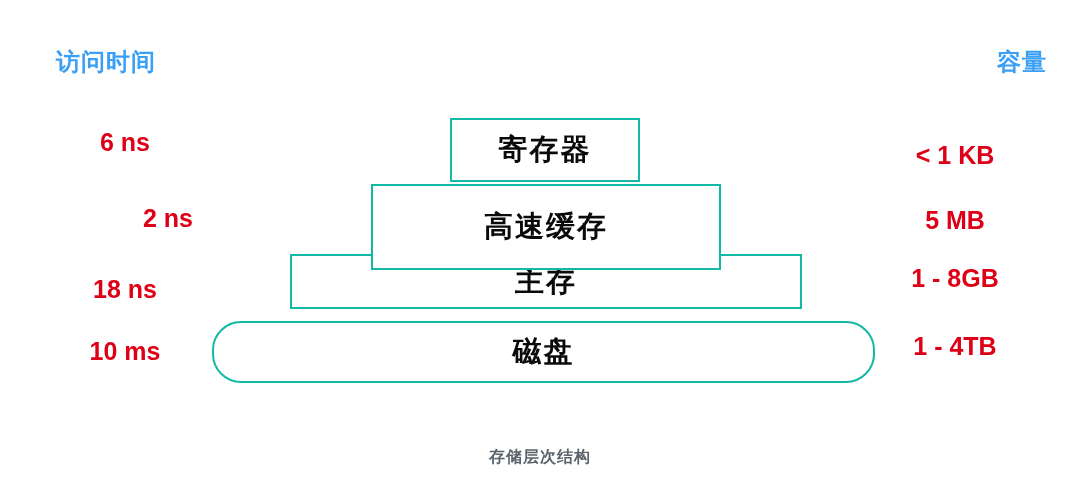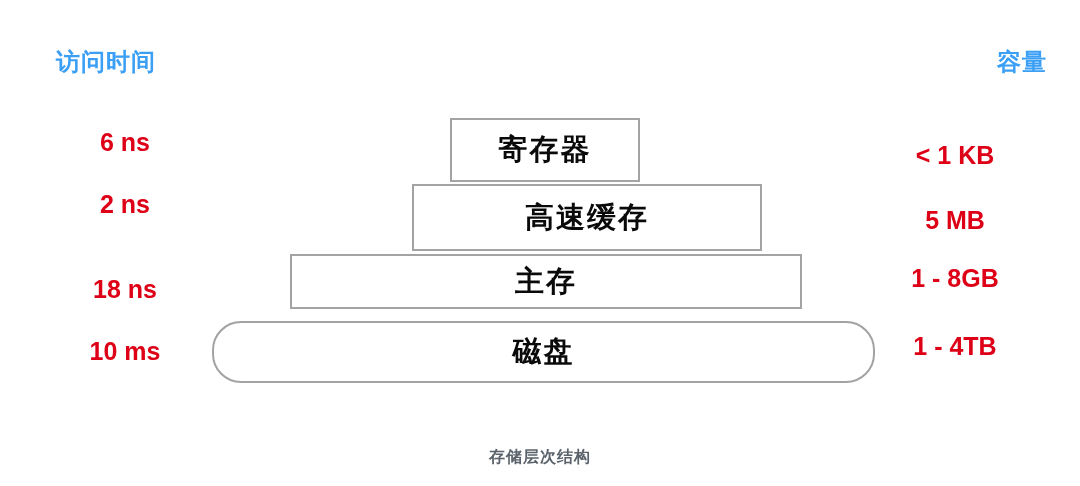--- a/index.html
+++ b/index.html
@@ -36,52 +36,52 @@
   
   .pyramid {
     position: absolute;
     left: 0;
     top: 118px;
     width: 1080px;
   }
   .tier {
     position: absolute;
     box-sizing: border-box;
-    border: 2px solid #a3a3a3;
+    border: 2px solid #14b8a6;
     background: #ffffff;
     display: flex;
     align-items: center;
     justify-content: center;
   }
   .tier-label {
     font-size: 29px;
     font-weight: 700;
     color: #0a0a0a;
     letter-spacing: 2px;
     font-family: "Liberation Sans", "DejaVu Sans", sans-serif;
     white-space: nowrap;
   }
   .tier-1 { left: 450px; top: 0px;   width: 190px; height: 64px; z-index: 4; }
-  .tier-2 { left: 371px; top: 66px;  width: 350px; height: 67px; z-index: 3; margin-left: 41px; }
+  .tier-2 { left: 371px; top: 66px;  width: 350px; height: 86px; z-index: 3; }
   .tier-3 { left: 290px; top: 136px; width: 512px; height: 55px; z-index: 2; text-align: right; }
   .tier-4 { left: 212px; top: 203px; width: 663px; height: 62px; z-index: 1; border-radius: 29px; }
 
   
   .side-value {
     position: absolute;
     font-size: 25px;
     font-weight: bold;
     color: #de0016;
     white-space: nowrap;
   }
   .side-left  { left: 0;  width: 250px; text-align: center; }
   .side-right { right: 0; width: 250px; text-align: center; }
 
   .v-l-1 { top: 128px; }
-  .v-l-2 { top: 190px; }
+  .v-l-2 { top: 204px; margin-left: 43px; }
   .v-l-3 { top: 275px; }
   .v-l-4 { top: 337px; }
 
   .v-r-1 { top: 141px; }
   .v-r-2 { top: 206px; }
   .v-r-3 { top: 264px; }
   .v-r-4 { top: 332px; }
 
   
   .caption {

